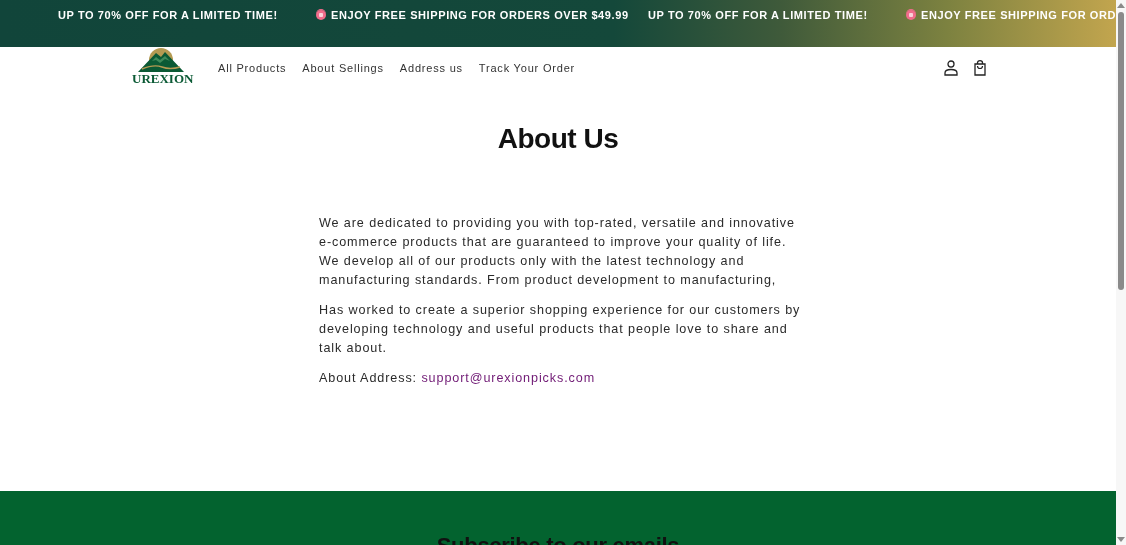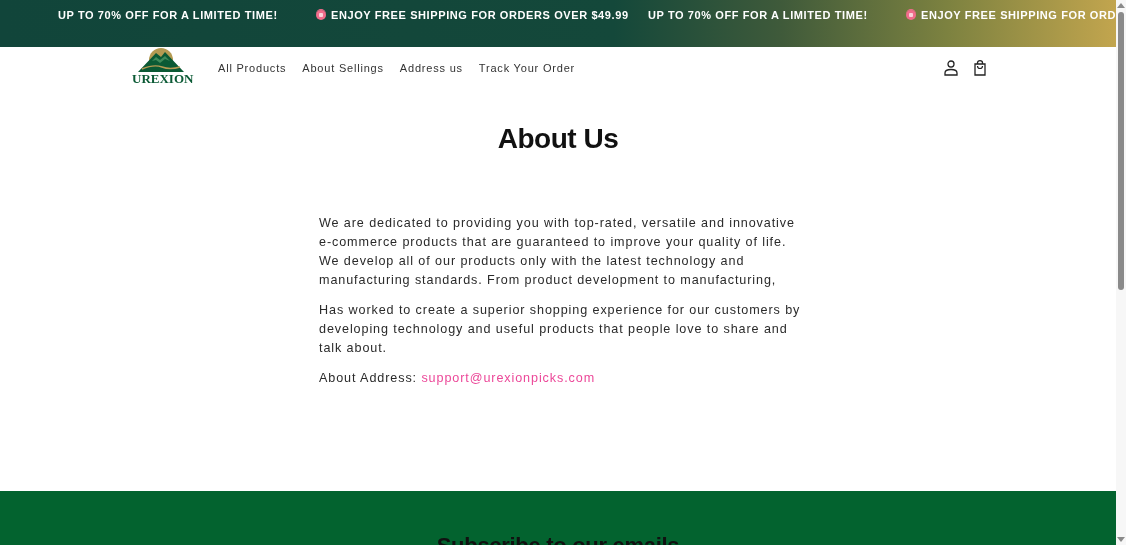--- a/index.html
+++ b/index.html
@@ -46,21 +46,21 @@
       position: absolute; left: 0; top: 20px; width: 1116px; text-align: center;
       font-size: 28px; font-weight: bold; color: #111; letter-spacing: -0.5px;
       font-family: "Liberation Sans", sans-serif;
     }
     .content { position: absolute; left: 319px; top: 83px; width: 485px; margin-top: 28px; }
     .content p {
       font-size: 12.6px; line-height: 19px; color: #2a2a2a; letter-spacing: 0.9px;
       margin-bottom: 11px;
     }
     .content p.short { margin-bottom: 11px; }
-    .link { color: #ec4899; text-decoration: none; text-align: center; }
+    .link { color: #701a75; text-decoration: none; text-align: center; }
 
     
     .subscribe {
       position: absolute; left: 0; top: 491px; width: 1116px; height: 60px; background: #03632f;
     }
     .subscribe-title {
       position: absolute; left: 0; top: 42px; width: 1116px; text-align: center;
       font-size: 22px; font-weight: bold; color: #111; letter-spacing: -0.3px;
     }
 

